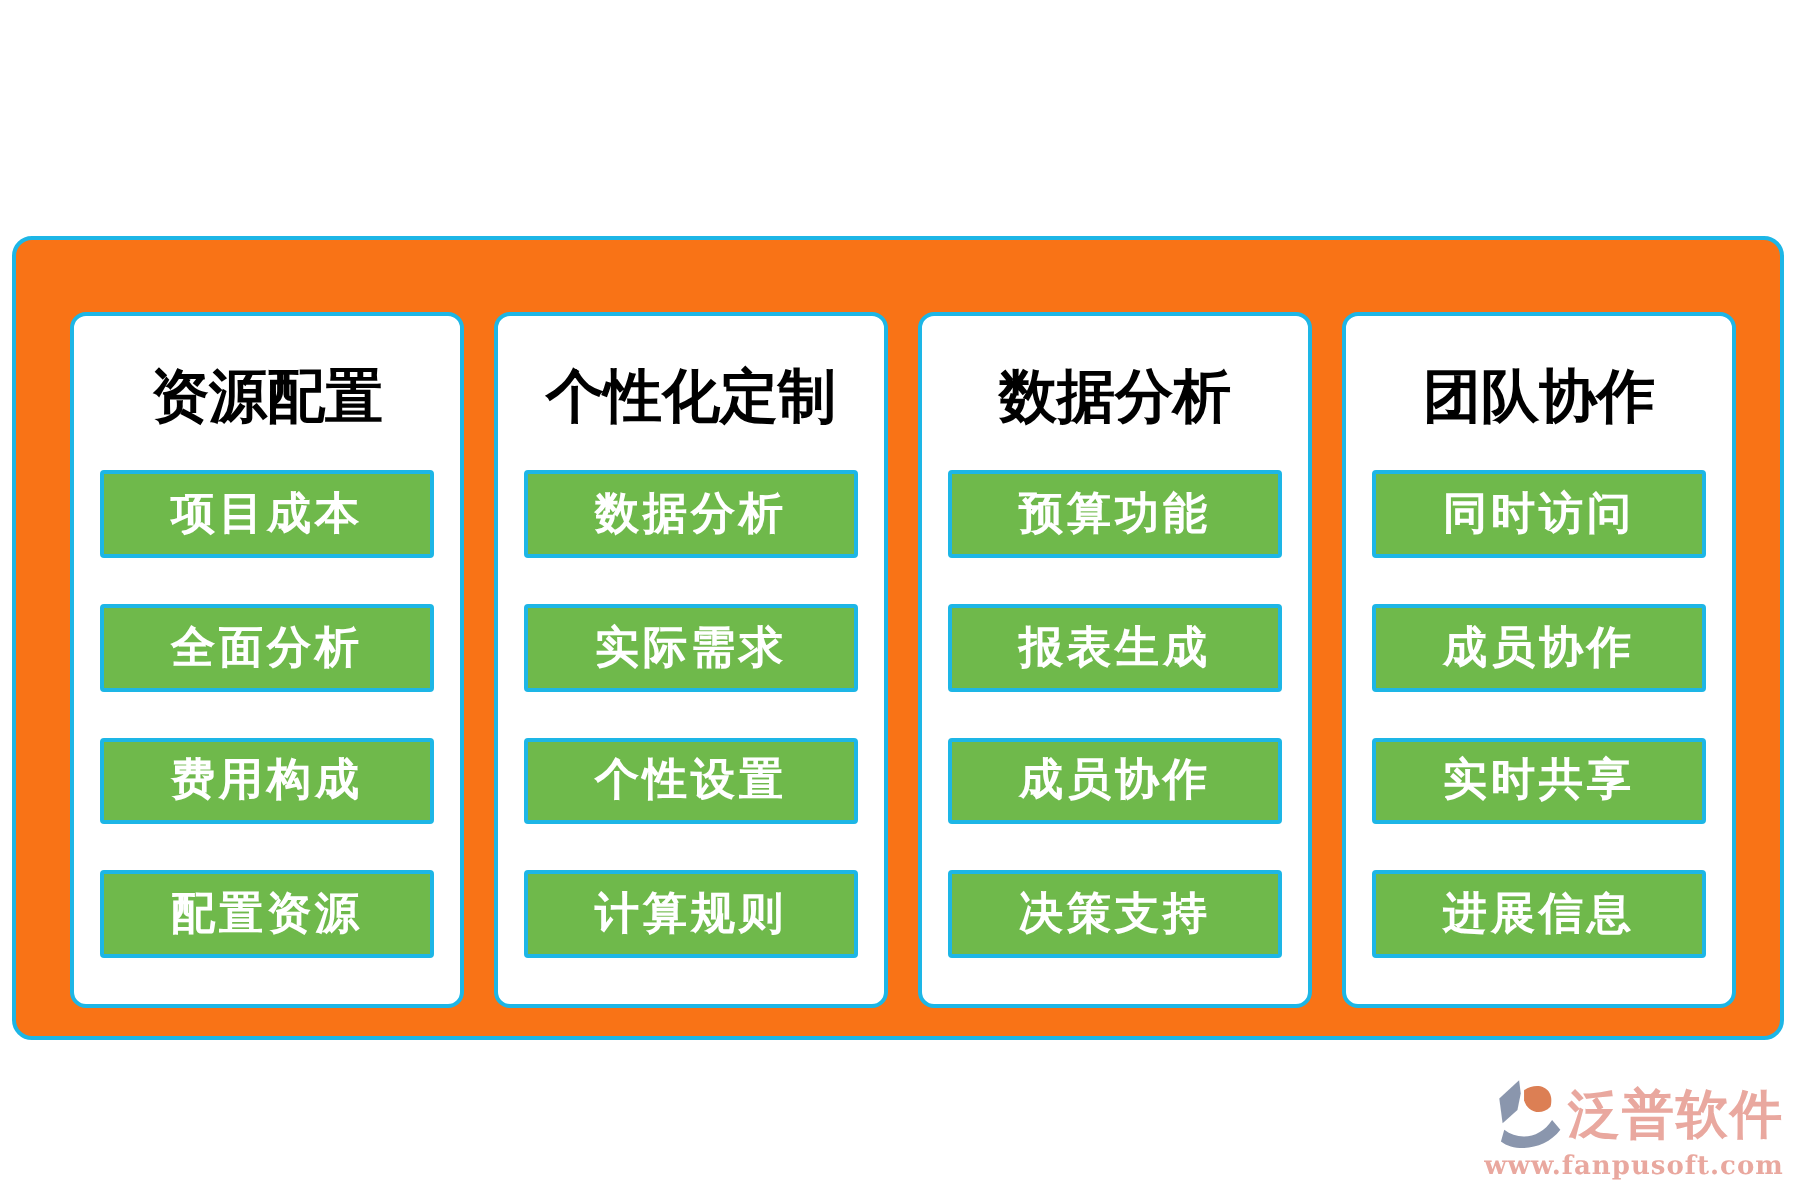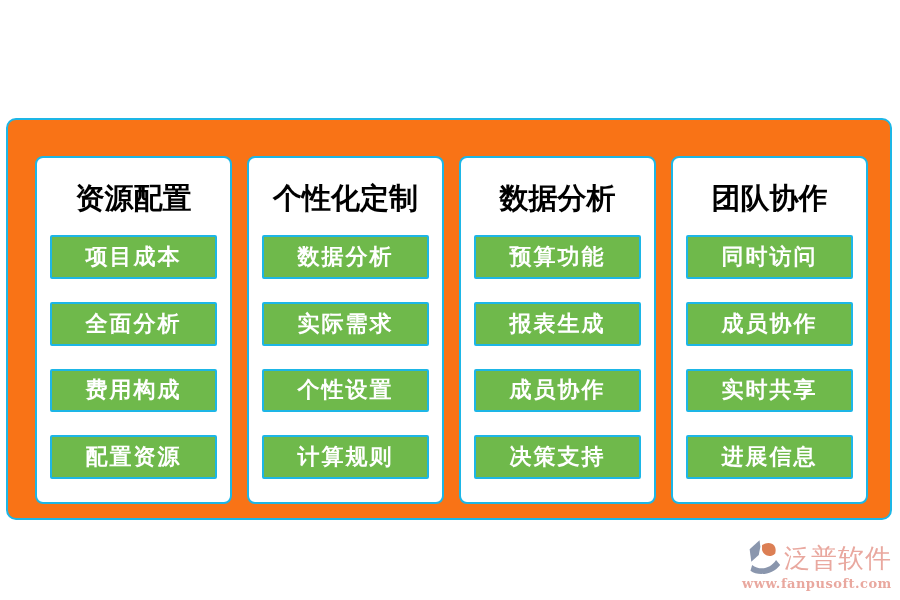--- a/index.html
+++ b/index.html
@@ -81,21 +81,21 @@
     text-align:center;
   }
   .footer-row{
     display:flex;
     align-items:center;
     justify-content:flex-end;
     gap:3px;
   }
   .brand-name{
     font-size:26px;
-    font-weight:normal;
+    font-weight:bold;
     color:var(--brand-salmon);
     letter-spacing:1px;
     line-height:1;
     white-space:nowrap;
   }
   .brand-url{
     font-size:13px;
     font-weight:bold;
     color:var(--brand-salmon);
     letter-spacing:0.5px;

